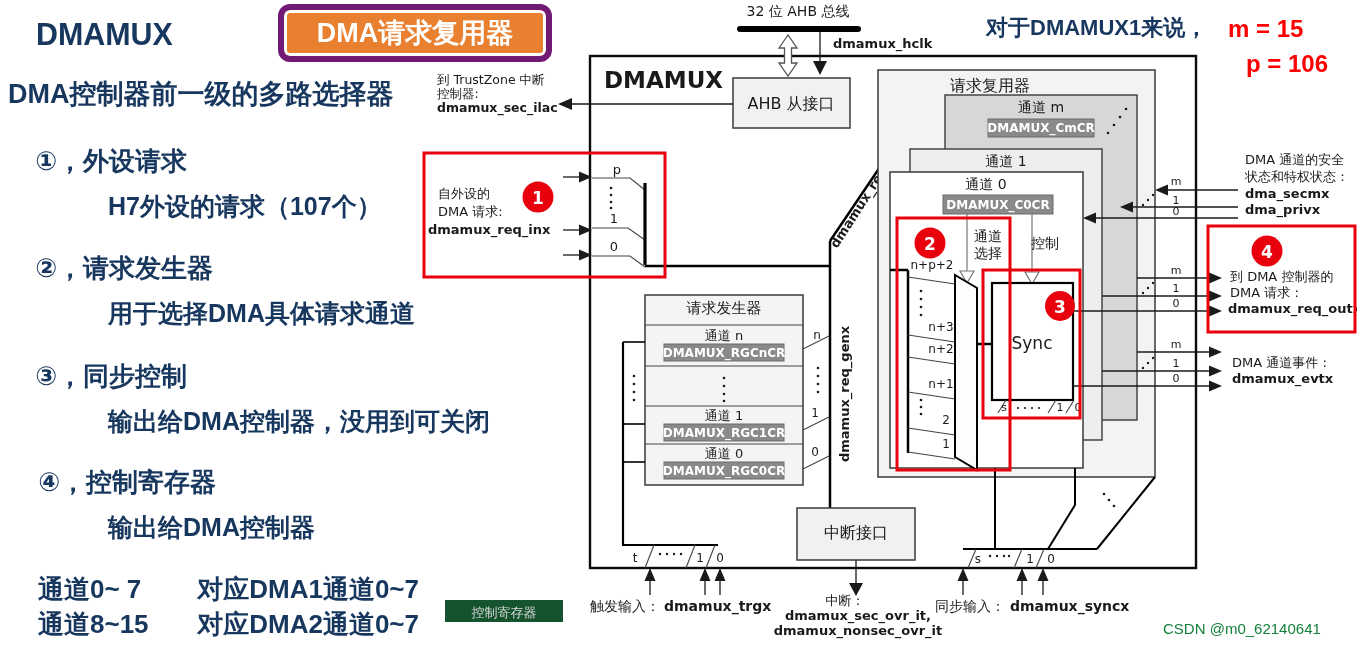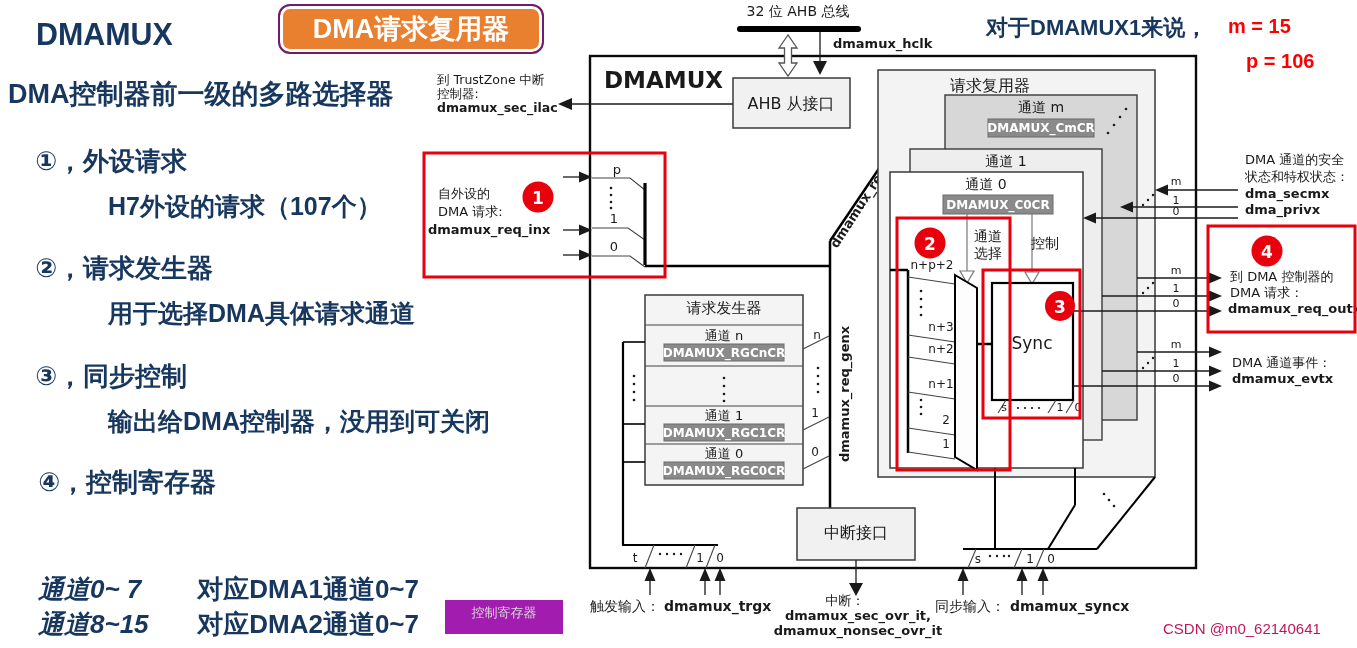--- a/index.html
+++ b/index.html
@@ -2,32 +2,32 @@
 <html><head>
 <meta charset="utf-8">
 <style>
   html,body{margin:0;padding:0;background:#fff;}
   .canvas{position:relative;width:1357px;height:648px;background:#fff;overflow:hidden;
           font-family:"Liberation Sans","DejaVu Sans",sans-serif;padding-left:44px;}
   .navy{color:#17375E;}
   .page-title{position:absolute;left:36px;top:16px;font-size:32px;font-weight:bold;
               transform:scaleX(.95);transform-origin:left;}
   .badge{position:absolute;left:278px;top:4px;width:262px;height:46px;background:#E8802F;
-         border:2px solid #701a75;border-radius:12px;box-shadow:inset 0 0 0 3px #fff;
+         border:6px solid #701a75;border-radius:12px;box-shadow:inset 0 0 0 3px #fff;
          color:#fff;font-size:27px;font-weight:bold;text-align:center;line-height:46px;}
   .subtitle{position:absolute;left:8px;top:76px;font-size:27px;font-weight:bold;}
   .item-h{position:absolute;font-size:26px;font-weight:bold;}
   .item-d{position:absolute;font-size:25px;font-weight:bold;margin-left:36px;}
   .map-row{position:absolute;font-size:26px;font-weight:bold;white-space:nowrap;}
-  .map-range{display:inline-block;width:152px;font-style:italic;}
+  .map-range{display:inline-block;width:152px;}
   .note-zh{position:absolute;left:986px;top:13px;font-size:22px;font-weight:bold;}
-  .note-red{position:absolute;font-size:20px;font-weight:bold;color:#FF0000;}
-  .ctrl-badge{position:absolute;left:445px;top:600px;width:118px;height:34px;background:#a21caf;
+  .note-red{position:absolute;font-size:24px;font-weight:bold;color:#FF0000;}
+  .ctrl-badge{position:absolute;left:445px;top:600px;width:118px;height:22px;background:#14532d;
               color:#D8D8D8;font-size:13px;text-align:center;line-height:26px;}
-  .watermark{position:absolute;left:1163px;top:620px;font-size:15px;color:#be185d;}
+  .watermark{position:absolute;left:1163px;top:620px;font-size:15px;color:#15803d;}
   svg{position:absolute;left:0;top:0;}
   svg text{font-family:"DejaVu Sans","Liberation Sans",sans-serif;fill:#1a1a1a;}
   .s11{font-size:11px}.s12{font-size:12px}.s125{font-size:12.5px}.s13{font-size:13px}
   .s14{font-size:14px}.s15{font-size:15px}.s16{font-size:16px}.s17{font-size:17px}
   .s23{font-size:23px;font-weight:bold}
   .b{font-weight:bold}.w{fill:#fff}
   .ln{stroke:#1a1a1a;stroke-width:1.3;fill:none}
   .thin{stroke:#444;stroke-width:1.1;fill:none}
   .ln2{stroke:#000;stroke-width:2.5;fill:none}
   .ln3{stroke:#000;stroke-width:3.2;fill:none}
@@ -50,20 +50,21 @@
   <div class="badge">DMA请求复用器</div>
   <div class="subtitle navy">DMA控制器前一级的多路选择器</div>
 
   <div class="item-h navy" style="left:35px;top:144px">①，外设请求</div>
   <div class="item-d navy" style="left:72px;top:190px">H7外设的请求（107个）</div>
   <div class="item-h navy" style="left:35px;top:251px">②，请求发生器</div>
   <div class="item-d navy" style="left:72px;top:297px">用于选择DMA具体请求通道</div>
   <div class="item-h navy" style="left:35px;top:359px">③，同步控制</div>
   <div class="item-d navy" style="left:72px;top:405px">输出给DMA控制器，没用到可关闭</div>
   <div class="item-h navy" style="left:38px;top:465px">④，控制寄存器</div>
+  <div class="item-d navy" style="left:72px;top:511px">输出给DMA控制器</div>
 
   <div class="map-row navy" style="left:38px;top:572px">
     <span class="map-range">通道0~ 7</span>
     <span>对应DMA1通道0~7</span>
   </div>
   <div class="map-row navy" style="left:38px;top:607px">
     <span class="map-range">通道8~15</span>
     <span>对应DMA2通道0~7</span>
   </div>
 

